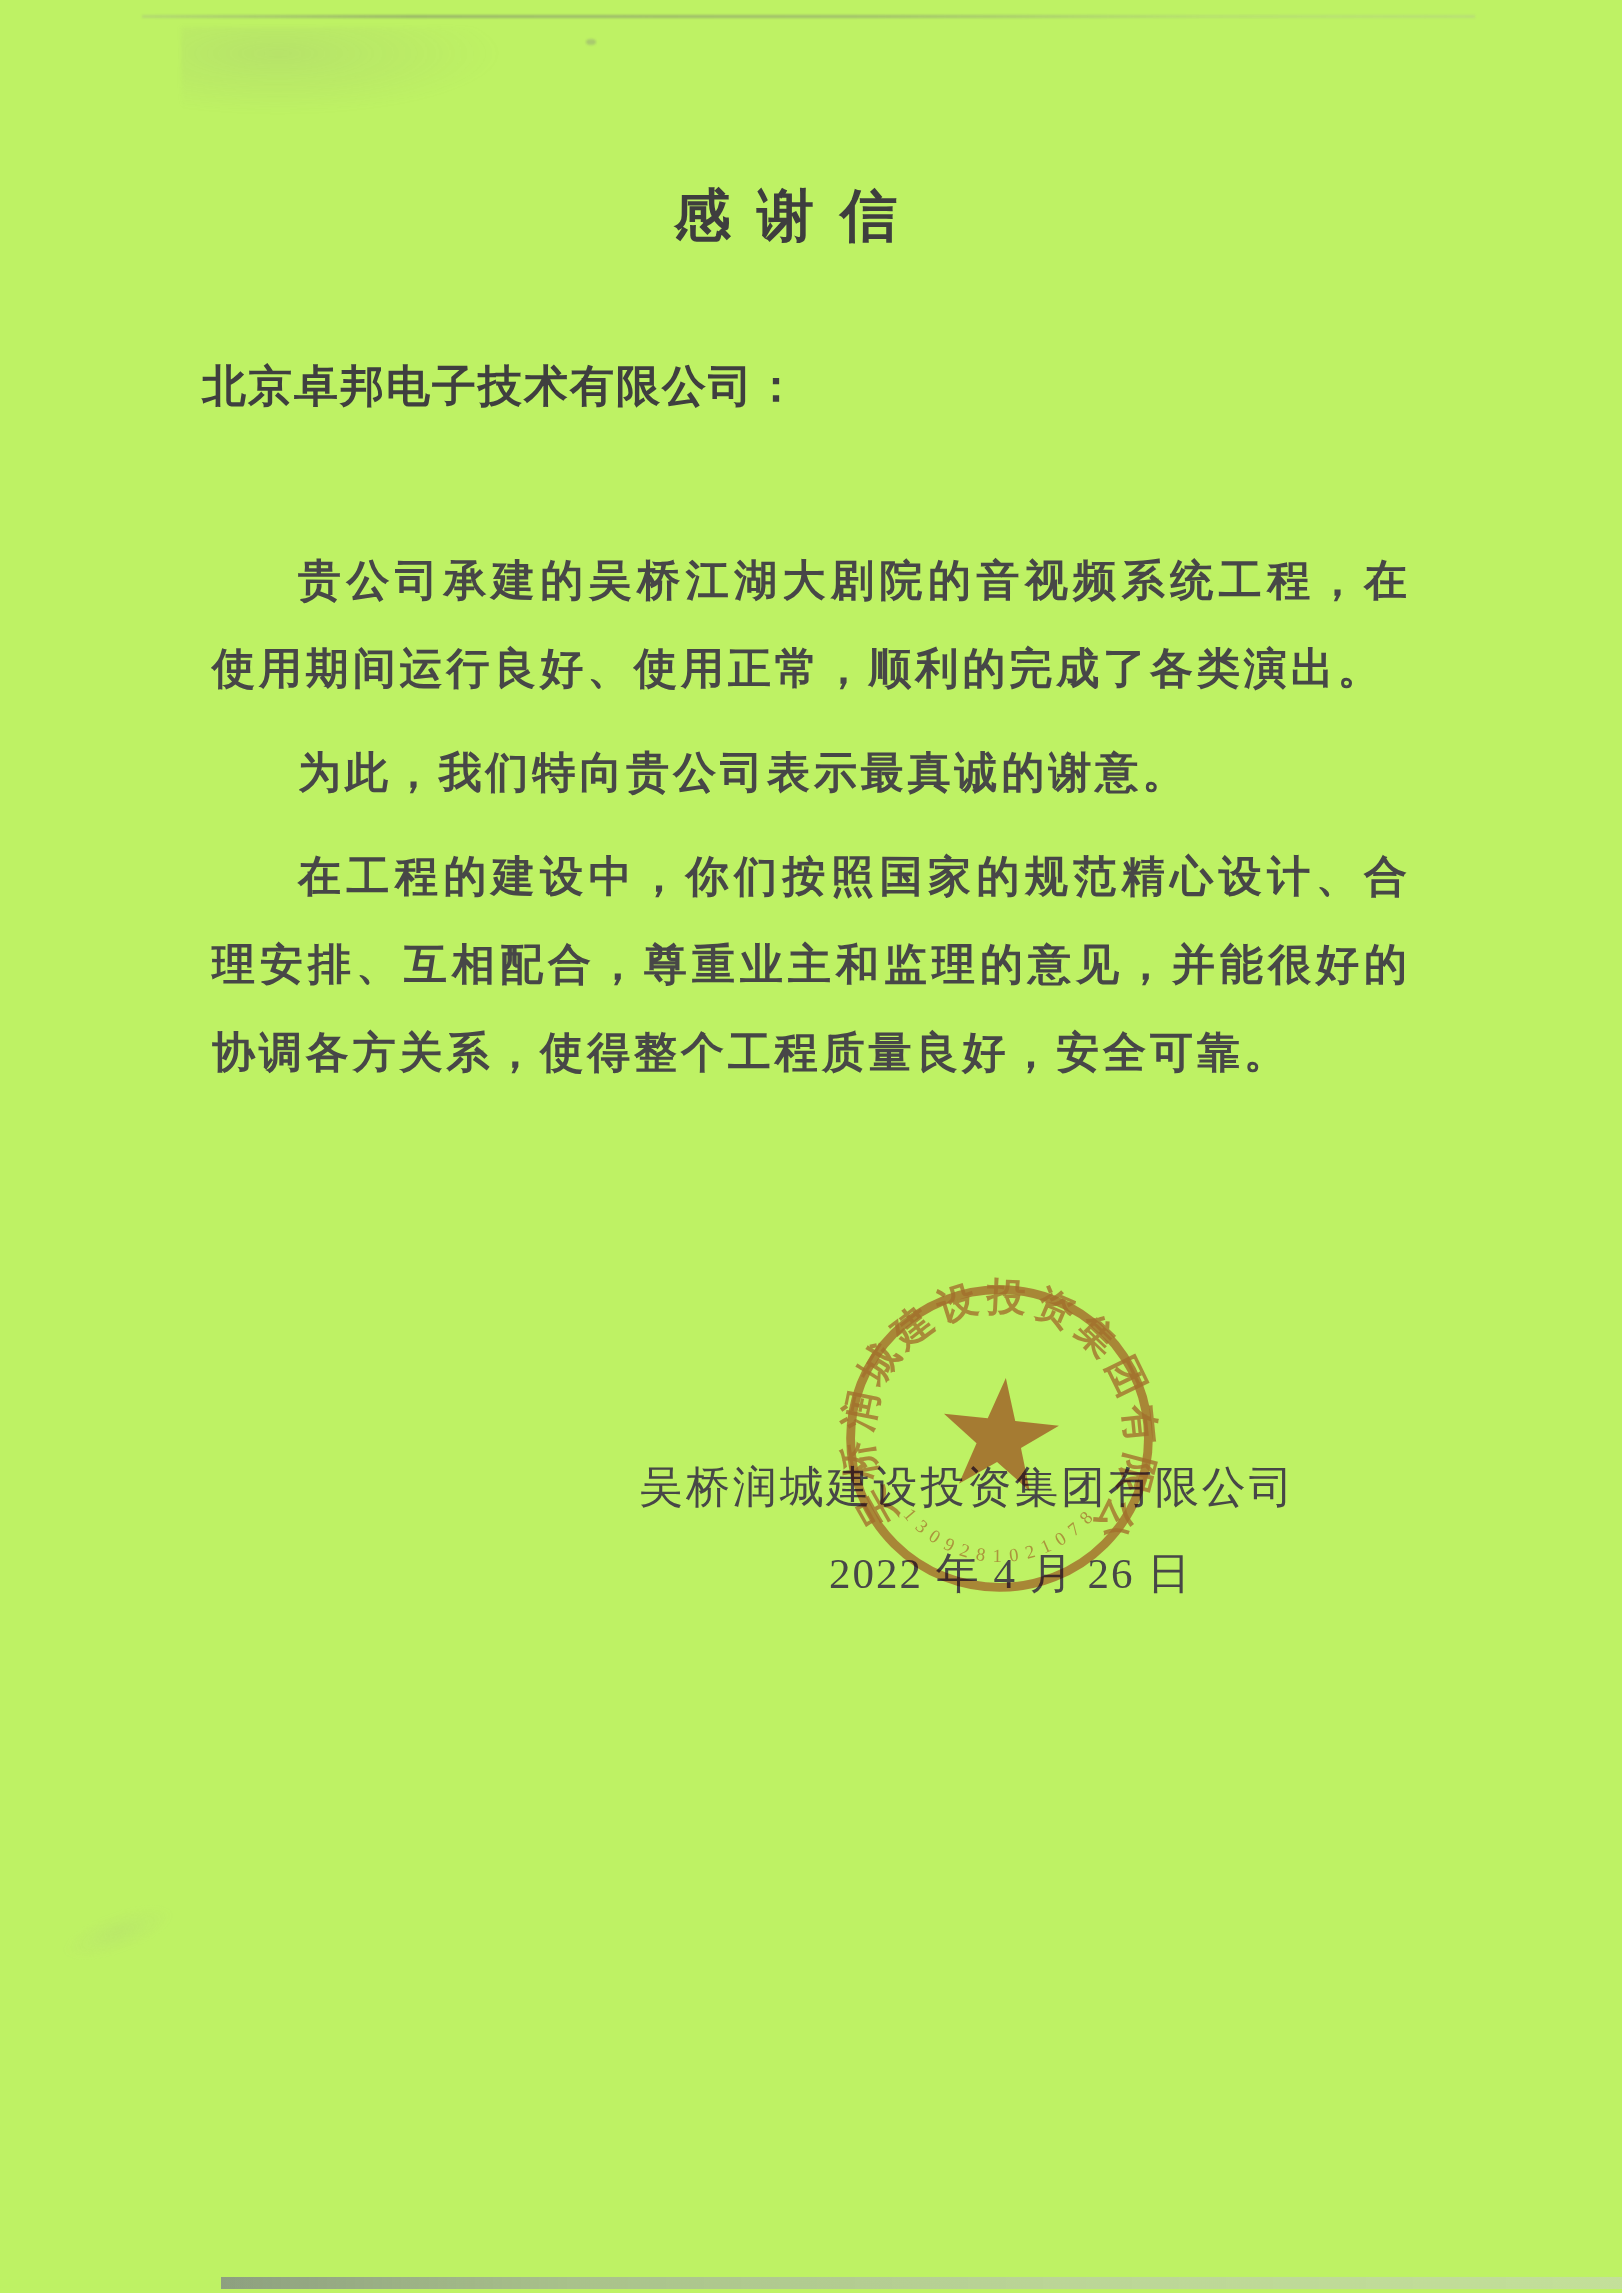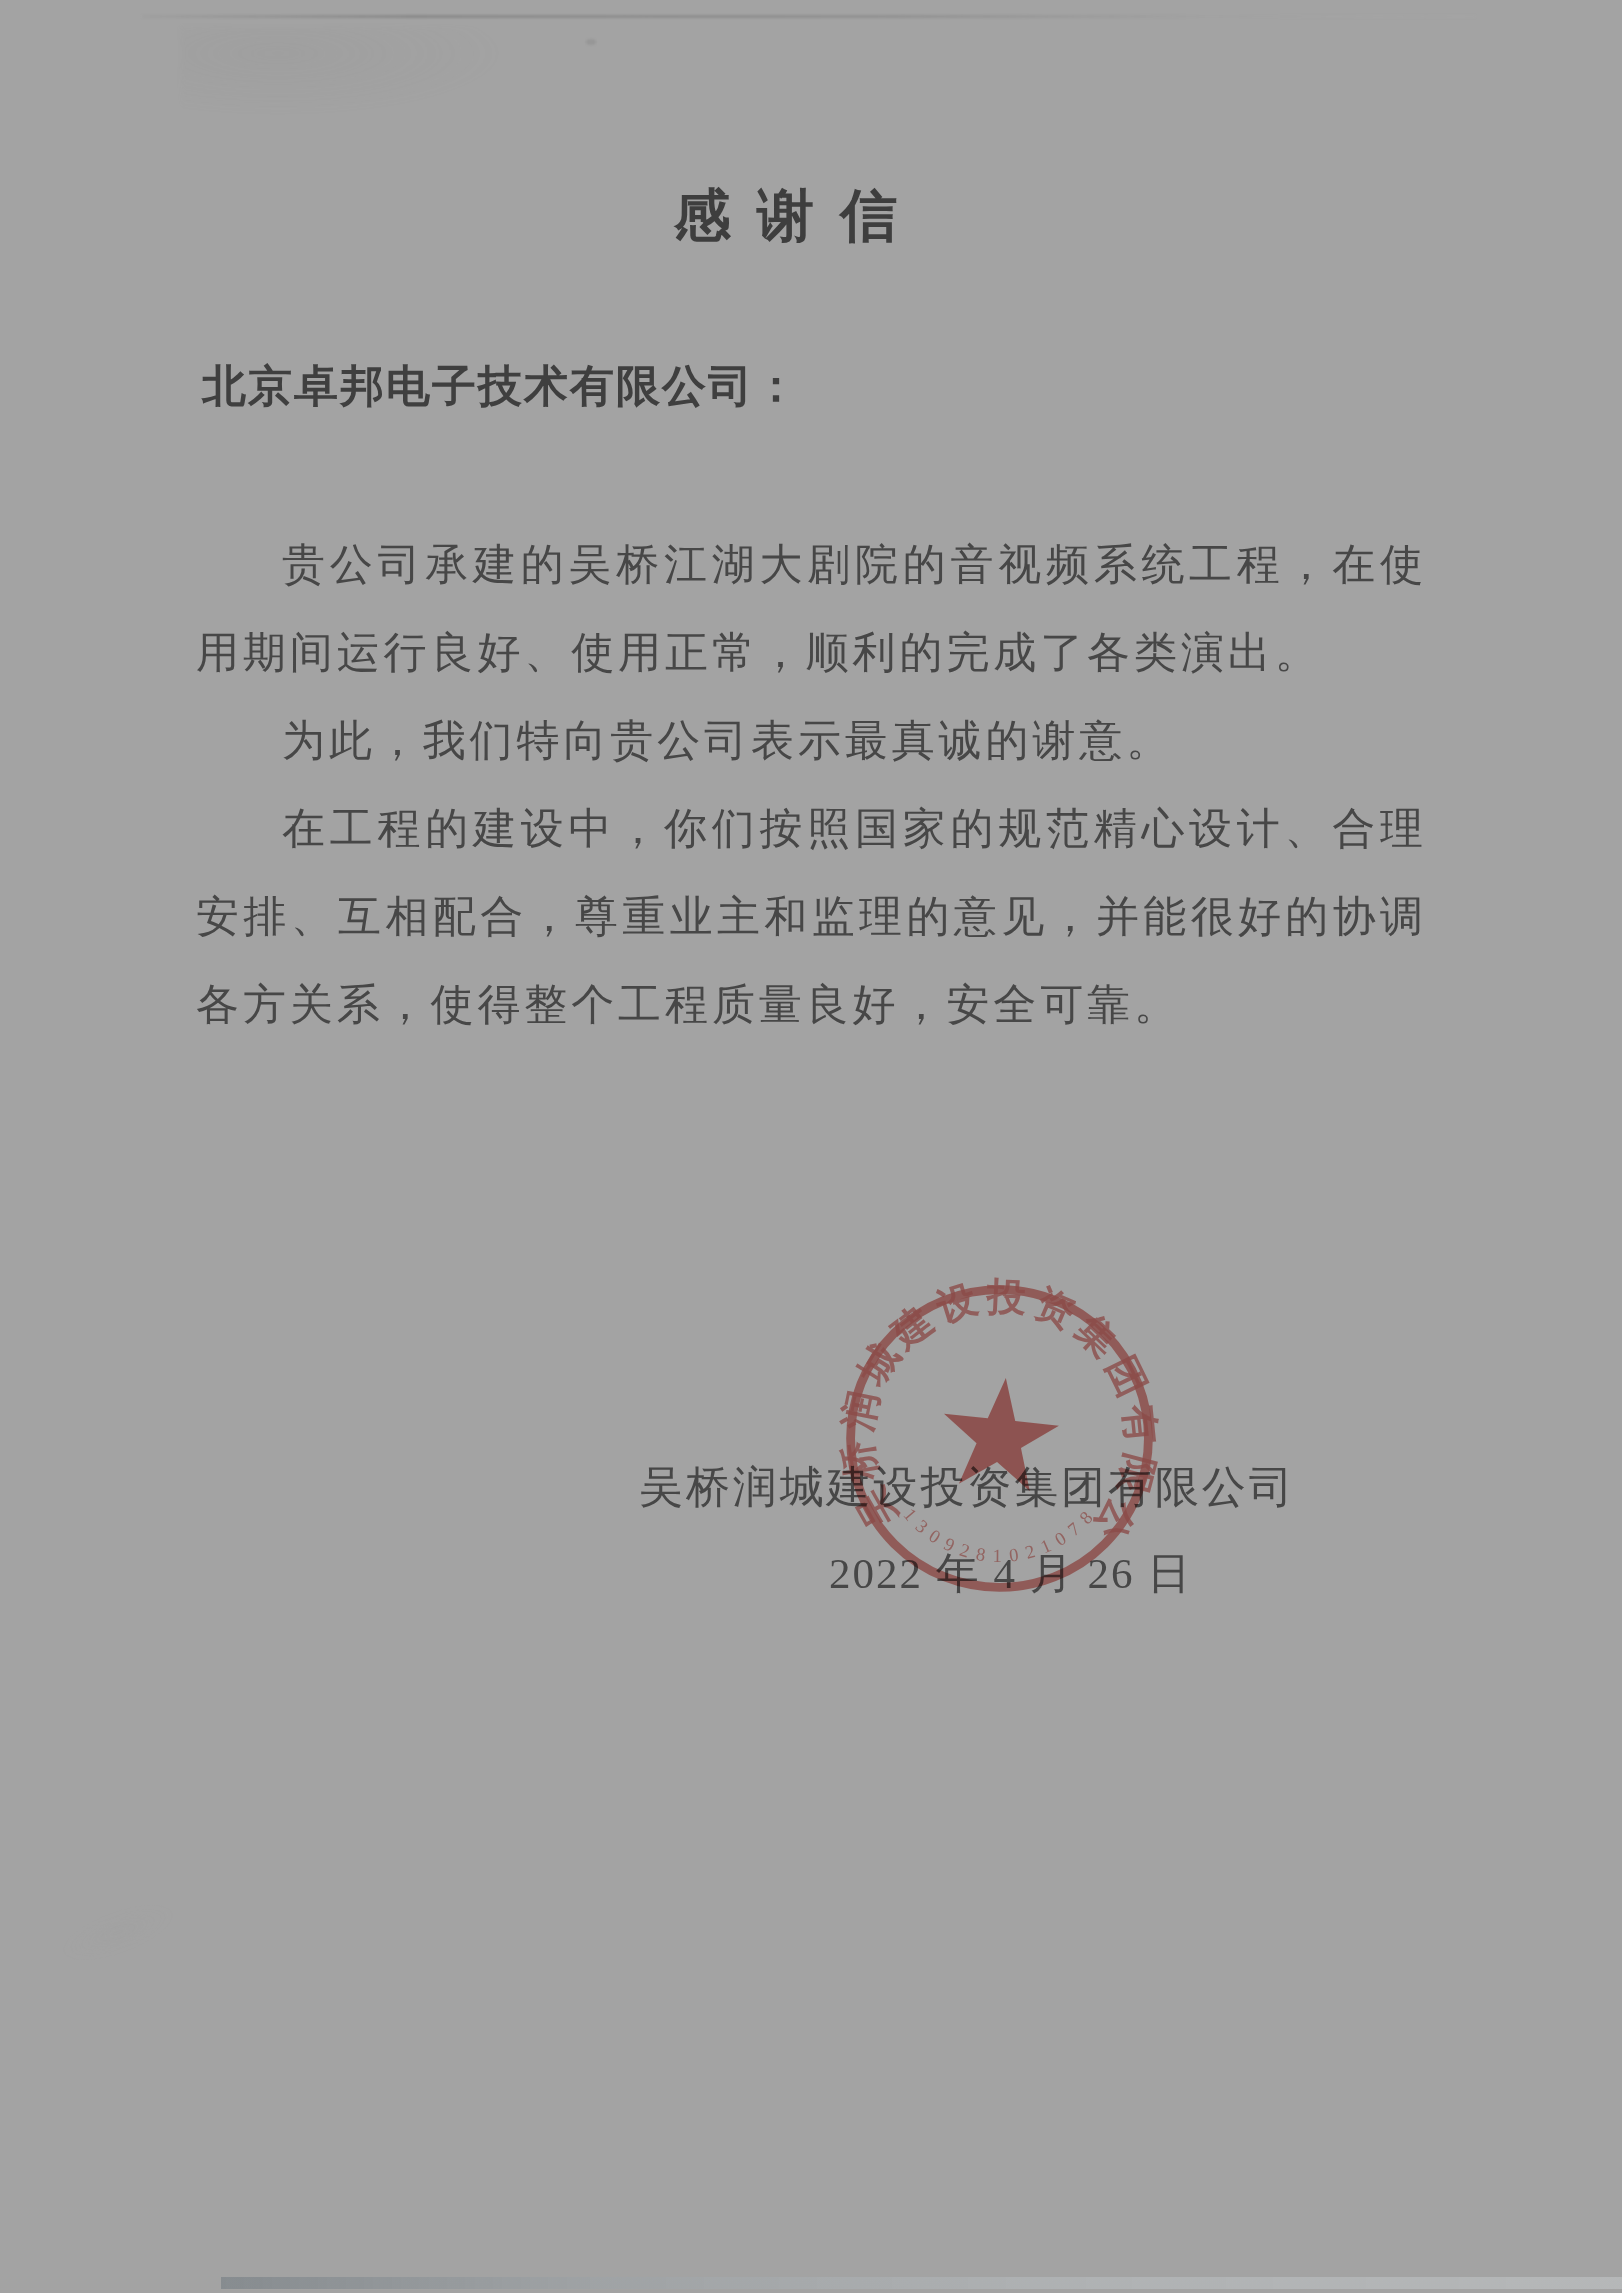--- a/index.html
+++ b/index.html
@@ -2,21 +2,21 @@
 <html><head>
 <meta charset="utf-8">
 <style>
   html,body{margin:0;padding:0;}
   body{
     width:1622px;height:2294px;position:relative;overflow:hidden;
     background:#ffffff;
     font-family:"Liberation Serif","DejaVu Serif",serif;
     color:#474747;
   }
-  .page{position:absolute;inset:0;background:#a3a3a3;}
+  .page{position:absolute;inset:0;background:#bef264;}
 
   
   .title{
     position:absolute;top:178px;left:0;width:100%;
     text-align:center;font-size:57px;font-weight:600;color:#3e3e3e;
     letter-spacing:0.46em;text-indent:0.46em;
     transform:translateX(-25.5px);
     white-space:nowrap;
   }
 
@@ -26,21 +26,21 @@
     font-size:44px;font-weight:700;letter-spacing:2px;color:#3f3f3f;
     white-space:nowrap;
   }
 
   
   .body-text{
     position:absolute;left:196px;top:521px;width:1231px;
     font-size:43px;line-height:88px;letter-spacing:3.9px;
     text-align:justify;color:#474747;
   }
-  .body-text p{margin:0;text-indent:2em;}
+  .body-text p{margin:16px;text-indent:2em;font-weight:bold;}
 
   
   .signature{
     position:absolute;left:639px;top:1458px;
     font-size:44px;letter-spacing:2.9px;color:#474747;white-space:nowrap;
   }
   .sign-date{
     position:absolute;left:829px;top:1545px;
     font-size:43px;letter-spacing:2px;color:#474747;white-space:nowrap;
   }

